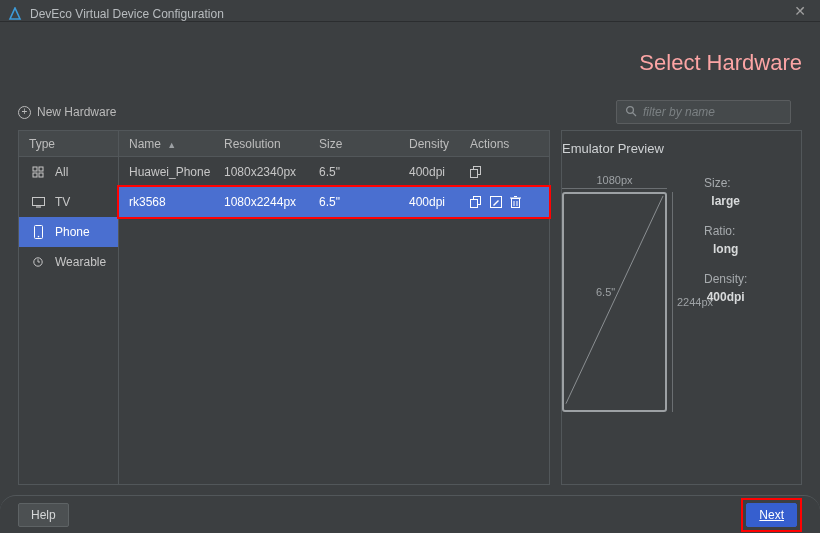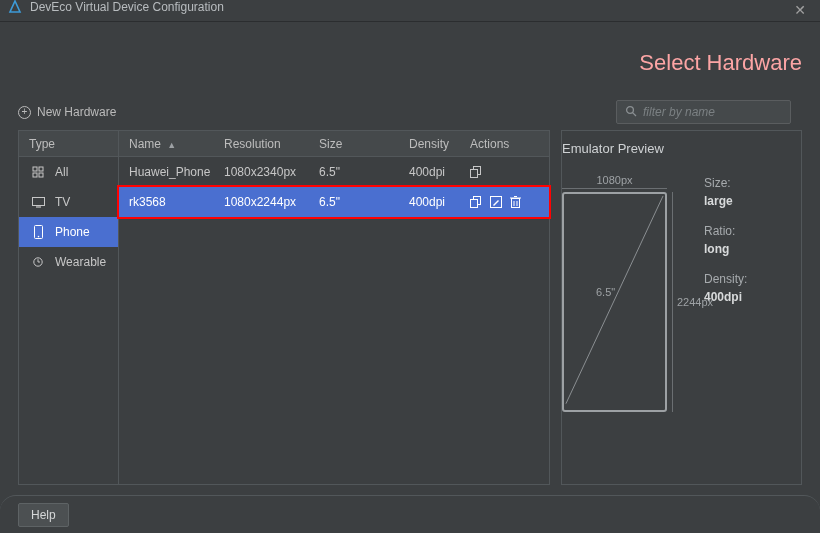--- a/index.html
+++ b/index.html
@@ -11,21 +11,21 @@
     font-size: 12px;
     display: flex;
     flex-direction: column;
   }
   
   .titlebar {
     height: 28px;
     background: #3c3f41;
     border-bottom: 1px solid #2b2d2f;
     display: flex;
-    align-items: flex-start;
+    align-items: flex-end;
     padding: 0 8px;
   }
   .titlebar .logo {
     width: 14px; height: 14px; margin-right: 8px;
     display: inline-block;
   }
   .titlebar .title { flex: 1; color: #b8bcbf; font-size: 12px; }
   .titlebar .close { color: #a0a0a0; font-size: 14px; padding: 2px 6px; cursor: pointer; }
 
   
@@ -182,21 +182,21 @@
     position:absolute; inset:0;
   }
   .dev-diag-label {
     position:absolute; left:34px; top:116px; color:#9ea2a5; font-size:11px;
   }
   .specs {
     display:flex; flex-direction:column; gap:16px; font-size:12px;
     margin-top:6px;
   }
   .specs .lab { color:#a7abae; margin-bottom:4px; }
-  .specs .val { color:#d8dadb; font-weight:600; }
+  .specs .val { color:#d8dadb; font-weight:600;text-align:center; }
 
   
   .footer {
     height: 48px;
     border-top: 1px solid #52575a;
     display:flex; align-items:center; padding: 0 18px;
     margin-top: 10px;
     border-radius: 16px;
   }
   .btn {
@@ -383,13 +383,16 @@
           </div>
         </div>
       </div>
     </div>
 
   </div>
 </div>
 
 <div class="footer">
   <button class="btn">Help</button>
+  <span class="next-frame">
+    <button class="btn primary">Next</button>
+  </span>
 </div>
 
 </body></html>

